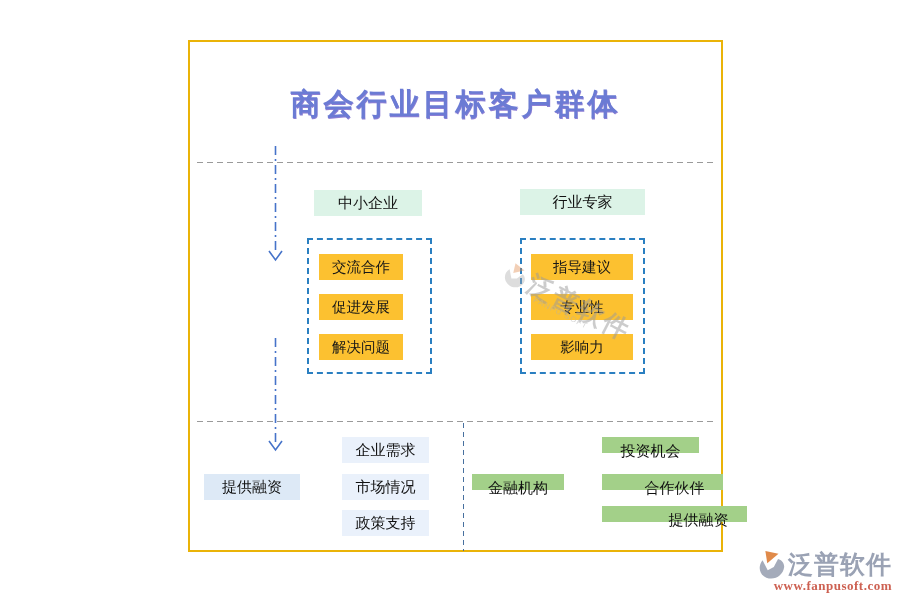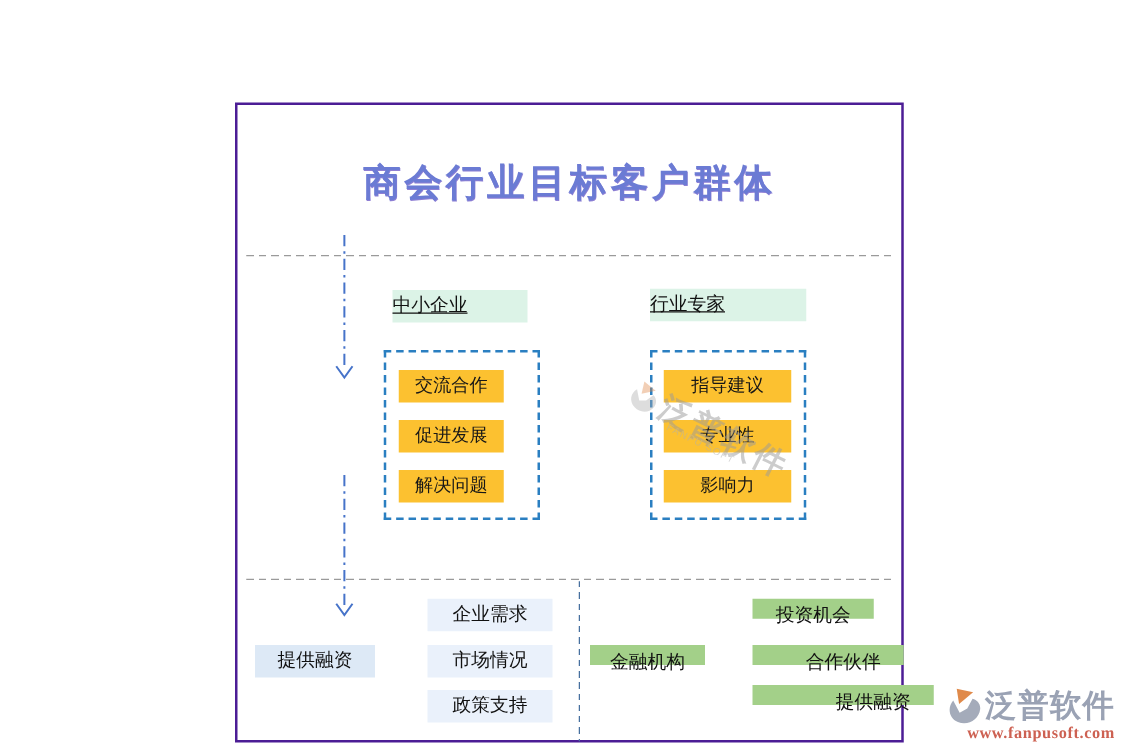--- a/index.html
+++ b/index.html
@@ -2,21 +2,21 @@
 <html><head>
 <meta charset="utf-8">
 <style>
   html,body{margin:0;padding:0;}
   body{
     width:900px;height:600px;position:relative;background:#ffffff;
     font-family:"Liberation Sans", sans-serif;color:#1a1a1a;overflow:hidden;
   }
   .frame{
     position:absolute;left:188px;top:40px;width:535px;height:512px;
-    border:2px solid #4c1d95;background:#ffffff;box-sizing:border-box;margin-top:42px;
+    border:2px solid #eab308;background:#ffffff;box-sizing:border-box;
   }
   .title{
     position:absolute;left:0;top:42px;width:100%;text-align:center;
     font-family:"Liberation Serif", serif;
     font-size:30px;letter-spacing:3px;color:#6b7bd4;font-weight:600;
     text-shadow:0.5px 0.5px 0 #8f7fd4;
   }
   .hdash{
     position:absolute;left:7px;width:519px;height:1px;
     background:repeating-linear-gradient(90deg,#9a9a9a 0 6px,transparent 6px 10px);
@@ -25,22 +25,22 @@
   .hdash.l2{top:379px;}
   .vdash{
     position:absolute;left:273px;top:381px;width:1px;height:128px;
     background:repeating-linear-gradient(180deg,#47709f 0 5px,transparent 5px 9px);
   }
   .flow-arrow{position:absolute;left:77px;width:17px;overflow:visible;}
   .flow-arrow svg{overflow:visible;display:block;}
   .arrow1{top:104px;height:116px;}
   .arrow2{top:296px;height:114px;}
   .glabel{
-    position:absolute;height:26px;line-height:26px;
-    background:#dcf3e7;font-size:15px;color:#111;text-decoration:underline;
+    position:absolute;height:26px;line-height:26px;text-align:center;
+    background:#dcf3e7;font-size:15px;color:#111;
   }
   .glabel.sme{left:124px;top:148px;width:108px;}
   .glabel.exp{left:330px;top:147px;width:125px;}
   .dashbox{
     position:absolute;top:196px;width:125px;height:136px;
     border:2px dashed #2a7fc1;box-sizing:border-box;
   }
   .dashbox.left{left:117px;}
   .dashbox.right{left:330px;}
   .obtn{
@@ -50,21 +50,21 @@
   .colL .obtn{left:129px;}
   .colR .obtn{left:341px;width:102px;}
   .obtn.r1{top:212px;}
   .obtn.r2{top:252px;}
   .obtn.r3{top:292px;}
   .bluebox{
     position:absolute;height:26px;line-height:26px;text-align:center;
     font-size:15px;color:#111;
   }
   .gov{left:14px;top:432px;width:96px;background:#dde9f6;}
-  .mid{left:152px;width:100px;background:#eaf1fb;}
+  .mid{left:152px;width:87px;background:#eaf1fb;}
   .mid.b1{top:395px;}
   .mid.b2{top:432px;}
   .mid.b3{top:468px;}
   .greenbox{
     position:absolute;height:16px;line-height:27px;text-align:center;
     font-size:15px;color:#111;background:#a3d089;
   }
   .fin{left:282px;top:432px;width:92px;}
   .grn{left:412px;width:97px;}
   .grn.b1{top:395px;}

